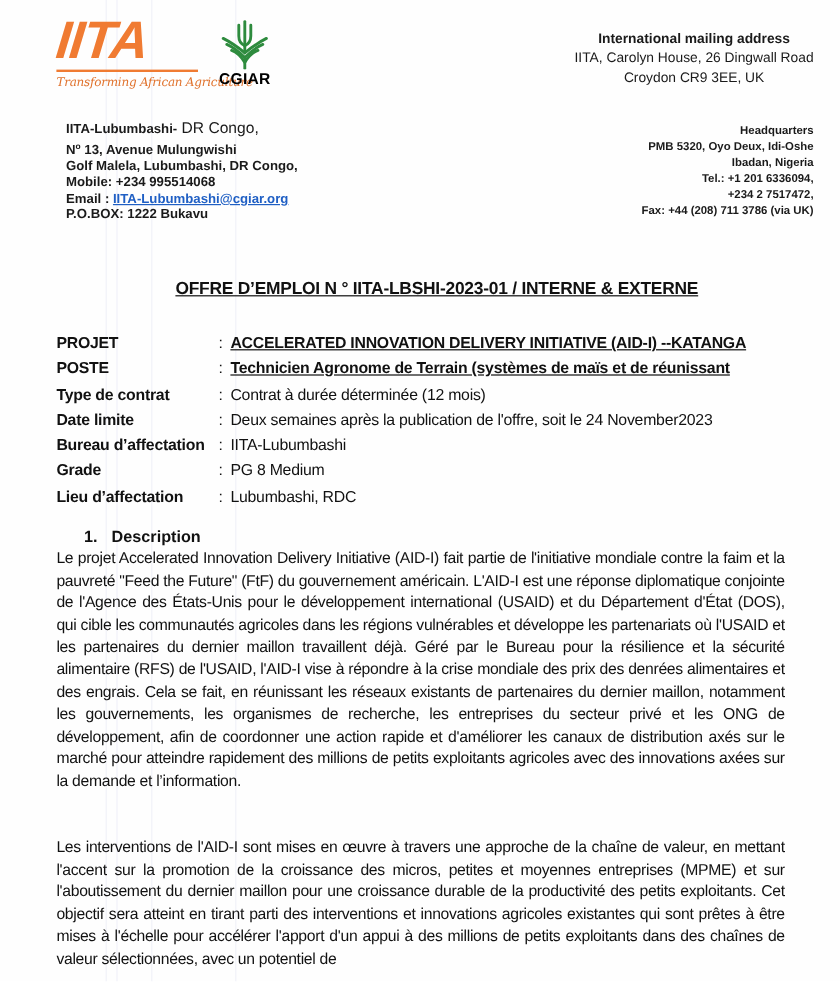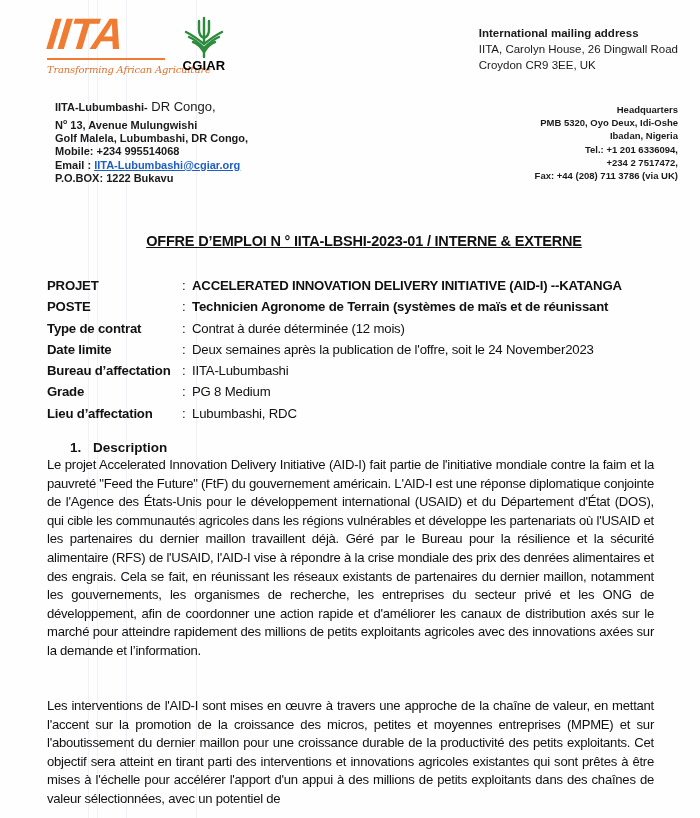--- a/index.html
+++ b/index.html
@@ -68,21 +68,21 @@
       color: #000000;
       letter-spacing: 0.2px;
       line-height: 14px;
       margin-top: 1px;
     }
 
     
     .intl-address {
       position: absolute;
       right: 22px; top: 25px;
-      text-align: left;
+      text-align: center;
       font-size: 11.5px;
       line-height: 16px;
       color: #1a1a1a;
     }
     .intl-address .title { font-weight: bold; }
 
     .local-address {
       position: absolute;
       left: 55px; top: 100px;
       font-size: 11px;
@@ -127,21 +127,21 @@
       position: absolute;
       left: 47px; top: 275px;
       font-size: 13.2px;
       line-height: 21.3px;
       color: #111;
     }
     .info-row { display: flex; white-space: nowrap; }
     .info-label { width: 135px; font-weight: bold; letter-spacing: -0.2px; }
     .info-sep { width: 10px; }
     .info-value { letter-spacing: -0.2px; }
-    .info-row.strong .info-value { font-weight: bold; }
+    .info-row.strong .info-value { font-weight: bold; text-decoration: underline; }
 
     
     .section-heading {
       position: absolute;
       left: 70px; top: 440px;
       font-weight: bold;
       font-size: 13.5px;
       color: #111;
       display: flex;
     }

